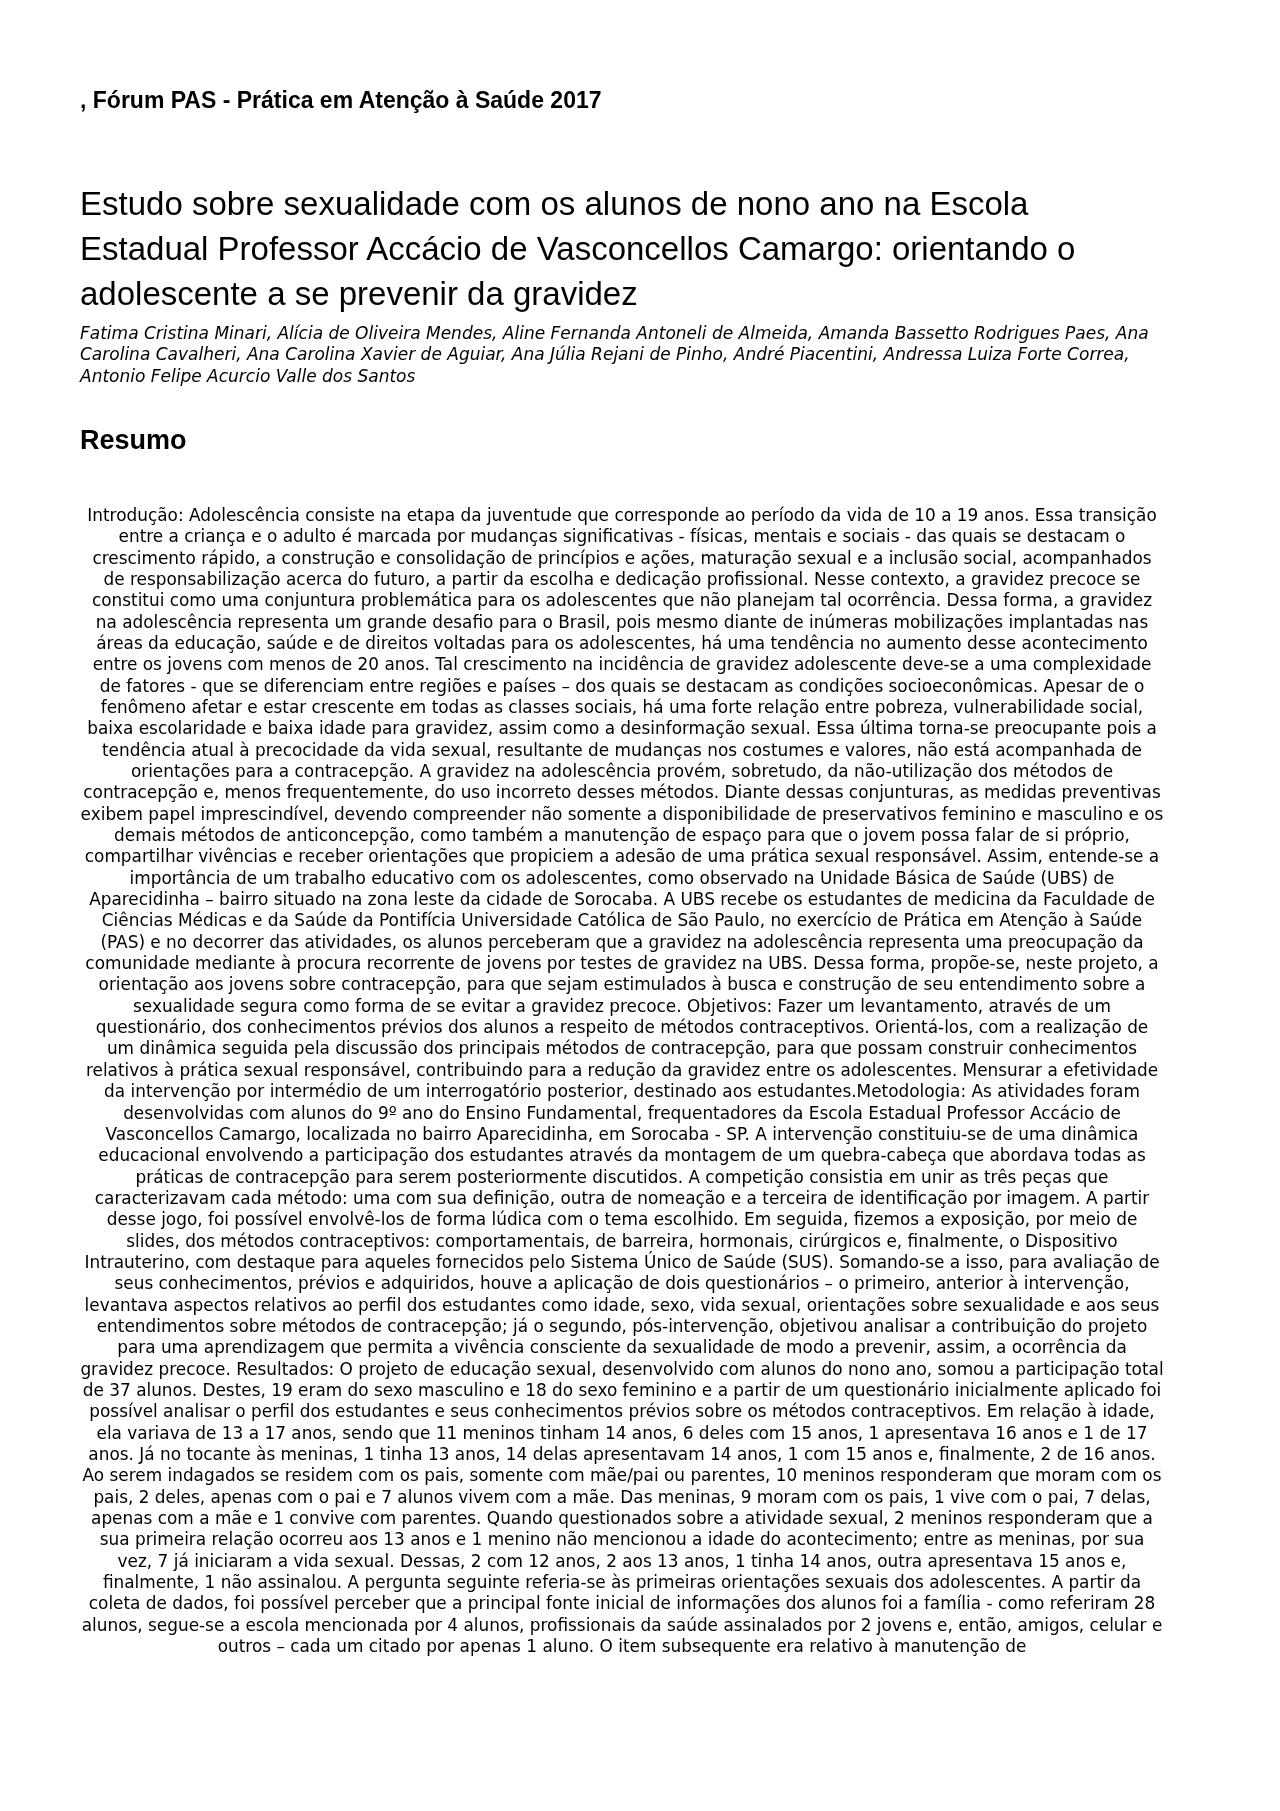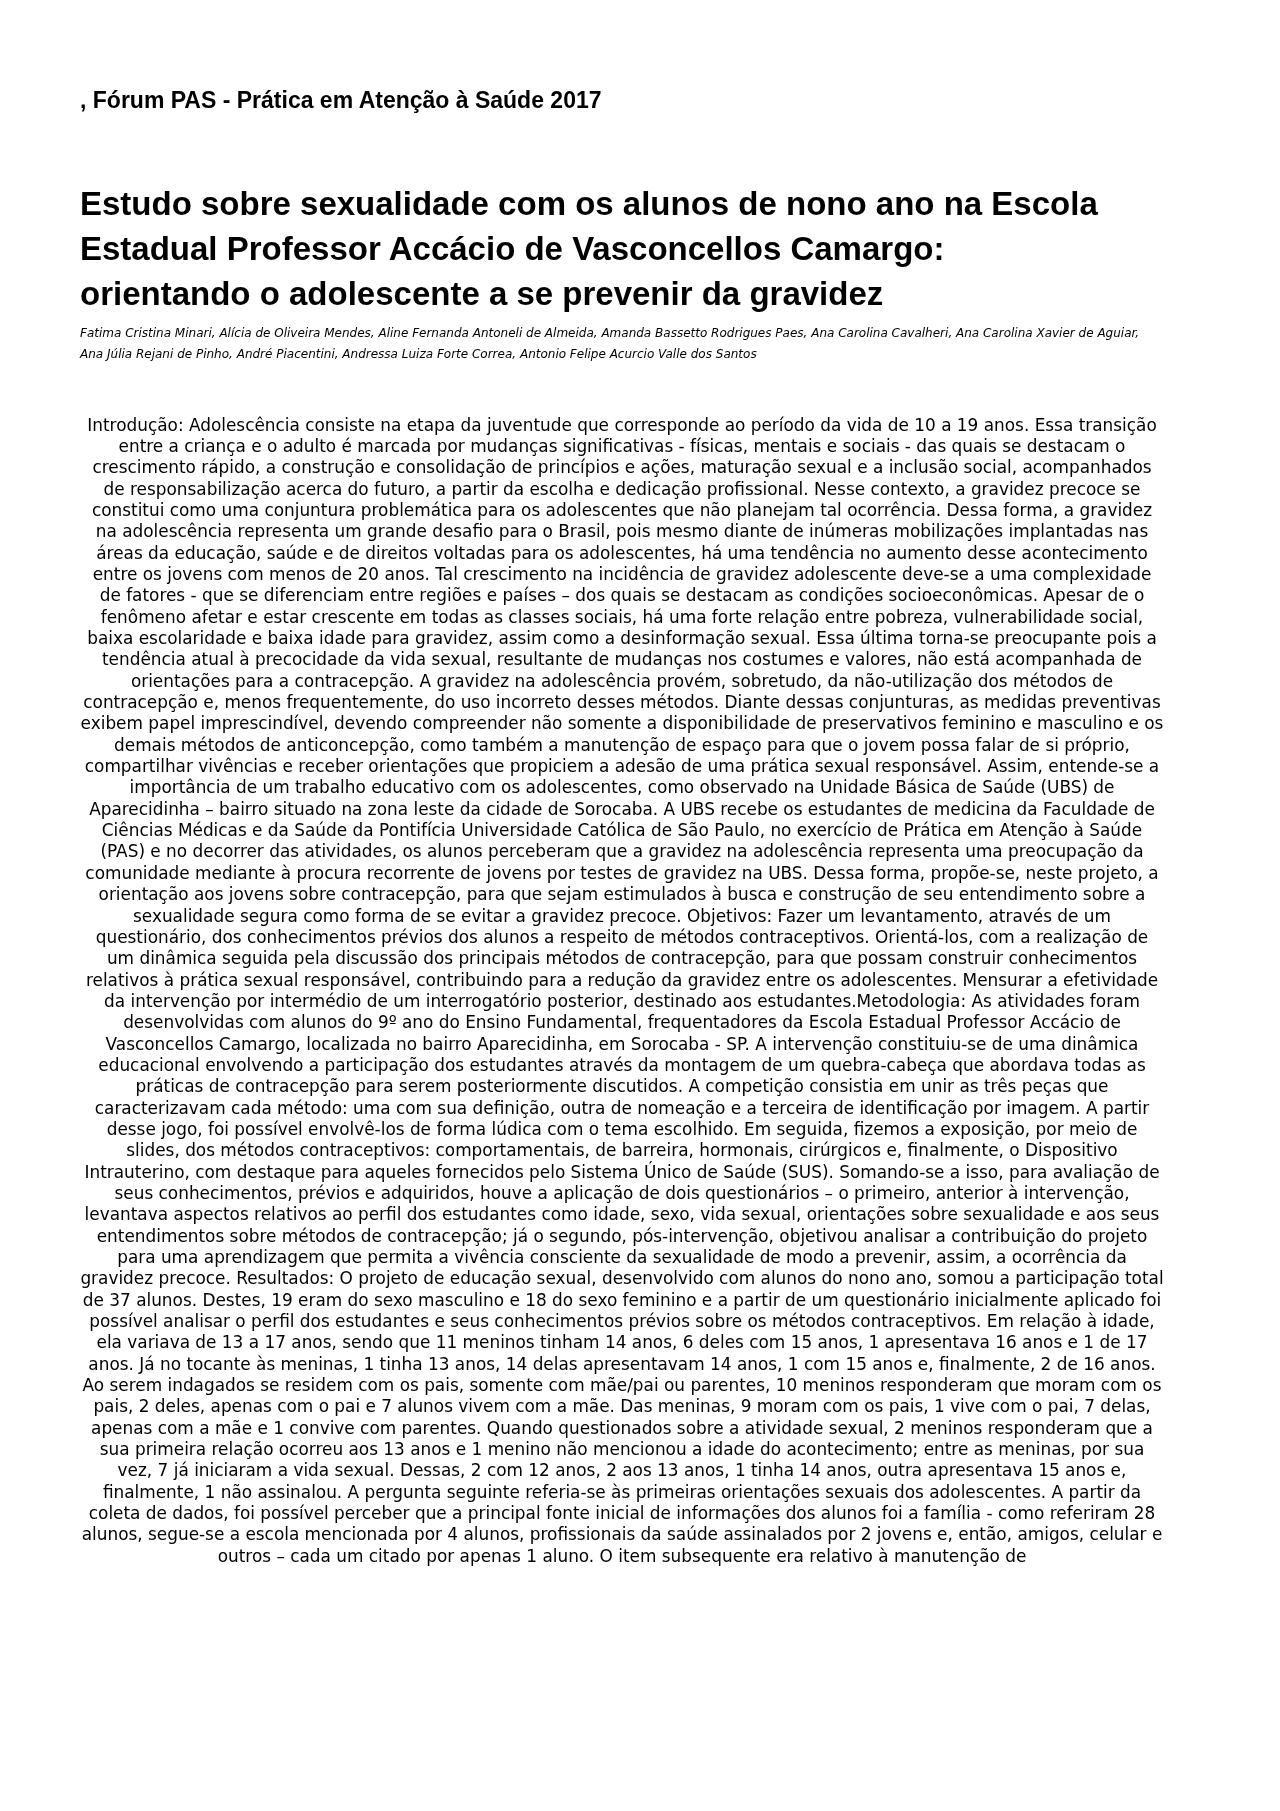--- a/index.html
+++ b/index.html
@@ -22,31 +22,31 @@
   }
   .conf-header {
     font-family: "Liberation Sans", sans-serif;
     font-weight: bold;
     font-size: 23px;
     line-height: 25px;
     color: #000000;
   }
   .title {
     font-family: "Liberation Sans", sans-serif;
-    font-weight: bold;
+    font-weight: normal;
     font-size: 33px;
     line-height: 45px;
     margin: 68px 0 0 0;
     max-width: 1040px;
     color: #000000;
   }
   .authors {
     font-family: "DejaVu Sans", sans-serif;
     font-style: italic;
-    font-size: 12px;
+    font-size: 17px;
     line-height: 21.3px;
     margin-top: 7px;
     max-width: 1120px;
     color: #000000;
   }
   .section-heading {
     font-family: "Liberation Sans", sans-serif;
     font-weight: bold;
     font-size: 27px;
     line-height: 31px;
@@ -66,15 +66,16 @@
 </head>
 <body>
 
 <div class="page">
   <div class="conf-header">, Fórum PAS - Prática em Atenção à Saúde 2017</div>
 
   <h1 class="title">Estudo sobre sexualidade com os alunos de nono ano na Escola Estadual Professor Accácio de Vasconcellos Camargo: orientando o adolescente a se prevenir da gravidez</h1>
 
   <div class="authors">Fatima Cristina Minari, Alícia de Oliveira Mendes, Aline Fernanda Antoneli de Almeida, Amanda Bassetto Rodrigues Paes, Ana Carolina Cavalheri, Ana Carolina Xavier de Aguiar, Ana Júlia Rejani de Pinho, André Piacentini, Andressa Luiza Forte Correa, Antonio Felipe Acurcio Valle dos Santos</div>
 
+  <h2 class="section-heading">Resumo</h2>
 
   <p class="abstract">Introdução: Adolescência consiste na etapa da juventude que corresponde ao período da vida de 10 a 19 anos. Essa transição entre a criança e o adulto é marcada por mudanças significativas - físicas, mentais e sociais - das quais se destacam o crescimento rápido, a construção e consolidação de princípios e ações, maturação sexual e a inclusão social, acompanhados de responsabilização acerca do futuro, a partir da escolha e dedicação profissional. Nesse contexto, a gravidez precoce se constitui como uma conjuntura problemática para os adolescentes que não planejam tal ocorrência. Dessa forma, a gravidez na adolescência representa um grande desafio para o Brasil, pois mesmo diante de inúmeras mobilizações implantadas nas áreas da educação, saúde e de direitos voltadas para os adolescentes, há uma tendência no aumento desse acontecimento entre os jovens com menos de 20 anos. Tal crescimento na incidência de gravidez adolescente deve-se a uma complexidade de fatores - que se diferenciam entre regiões e países – dos quais se destacam as condições socioeconômicas. Apesar de o fenômeno afetar e estar crescente em todas as classes sociais, há uma forte relação entre pobreza, vulnerabilidade social, baixa escolaridade e baixa idade para gravidez, assim como a desinformação sexual. Essa última torna-se preocupante pois a tendência atual à precocidade da vida sexual, resultante de mudanças nos costumes e valores, não está acompanhada de orientações para a contracepção. A gravidez na adolescência provém, sobretudo, da não-utilização dos métodos de contracepção e, menos frequentemente, do uso incorreto desses métodos. Diante dessas conjunturas, as medidas preventivas exibem papel imprescindível, devendo compreender não somente a disponibilidade de preservativos feminino e masculino e os demais métodos de anticoncepção, como também a manutenção de espaço para que o jovem possa falar de si próprio, compartilhar vivências e receber orientações que propiciem a adesão de uma prática sexual responsável. Assim, entende-se a importância de um trabalho educativo com os adolescentes, como observado na Unidade Básica de Saúde (UBS) de Aparecidinha – bairro situado na zona leste da cidade de Sorocaba. A UBS recebe os estudantes de medicina da Faculdade de Ciências Médicas e da Saúde da Pontifícia Universidade Católica de São Paulo, no exercício de Prática em Atenção à Saúde (PAS) e no decorrer das atividades, os alunos perceberam que a gravidez na adolescência representa uma preocupação da comunidade mediante à procura recorrente de jovens por testes de gravidez na UBS. Dessa forma, propõe-se, neste projeto, a orientação aos jovens sobre contracepção, para que sejam estimulados à busca e construção de seu entendimento sobre a sexualidade segura como forma de se evitar a gravidez precoce. Objetivos: Fazer um levantamento, através de um questionário, dos conhecimentos prévios dos alunos a respeito de métodos contraceptivos. Orientá-los, com a realização de um dinâmica seguida pela discussão dos principais métodos de contracepção, para que possam construir conhecimentos relativos à prática sexual responsável, contribuindo para a redução da gravidez entre os adolescentes. Mensurar a efetividade da intervenção por intermédio de um interrogatório posterior, destinado aos estudantes.Metodologia: As atividades foram desenvolvidas com alunos do 9º ano do Ensino Fundamental, frequentadores da Escola Estadual Professor Accácio de Vasconcellos Camargo, localizada no bairro Aparecidinha, em Sorocaba - SP. A intervenção constituiu-se de uma dinâmica educacional envolvendo a participação dos estudantes através da montagem de um quebra-cabeça que abordava todas as práticas de contracepção para serem posteriormente discutidos. A competição consistia em unir as três peças que caracterizavam cada método: uma com sua definição, outra de nomeação e a terceira de identificação por imagem. A partir desse jogo, foi possível envolvê-los de forma lúdica com o tema escolhido. Em seguida, fizemos a exposição, por meio de slides, dos métodos contraceptivos:  comportamentais, de barreira, hormonais, cirúrgicos e, finalmente, o Dispositivo Intrauterino, com destaque para aqueles fornecidos pelo Sistema Único de Saúde (SUS). Somando-se a isso, para avaliação de seus conhecimentos, prévios e adquiridos, houve a aplicação de dois questionários – o primeiro, anterior à intervenção, levantava aspectos relativos ao perfil dos estudantes como idade, sexo, vida sexual, orientações sobre sexualidade e aos seus entendimentos sobre métodos de contracepção; já o segundo, pós-intervenção, objetivou analisar a contribuição do projeto para uma aprendizagem que permita a vivência consciente da sexualidade de modo a prevenir, assim, a ocorrência da gravidez precoce. Resultados: O projeto de educação sexual, desenvolvido com alunos do nono ano, somou a participação total de 37 alunos. Destes, 19 eram do sexo masculino e 18 do sexo feminino e a partir de um questionário inicialmente aplicado foi possível analisar o perfil dos estudantes e seus conhecimentos prévios sobre os métodos contraceptivos. Em relação à idade, ela variava de 13 a 17 anos, sendo que 11 meninos tinham 14 anos, 6 deles com 15 anos, 1 apresentava 16 anos e 1 de 17 anos. Já no tocante às meninas, 1 tinha 13 anos, 14 delas apresentavam 14 anos, 1 com 15 anos e, finalmente, 2 de 16 anos. Ao serem indagados se residem com os pais, somente com mãe/pai ou parentes, 10 meninos responderam que moram com os pais, 2 deles, apenas com o pai e 7 alunos vivem com a mãe. Das meninas, 9 moram com os pais, 1 vive com o pai, 7 delas, apenas com a mãe e 1 convive com parentes. Quando questionados sobre a atividade sexual, 2 meninos responderam que a sua primeira relação ocorreu aos 13 anos e 1 menino não mencionou a idade do acontecimento; entre as meninas, por sua vez, 7 já iniciaram a vida sexual. Dessas, 2 com 12 anos, 2 aos 13 anos, 1 tinha 14 anos, outra apresentava 15 anos e, finalmente, 1 não assinalou. A pergunta seguinte referia-se às primeiras orientações sexuais dos adolescentes. A partir da coleta de dados, foi possível perceber que a principal fonte inicial de informações dos alunos foi a família - como referiram 28 alunos, segue-se a escola mencionada por 4 alunos, profissionais da saúde assinalados por 2 jovens e, então, amigos, celular e outros – cada um citado por apenas 1 aluno. O item subsequente era relativo à manutenção de</p>
 </div>
 
 </body></html>

